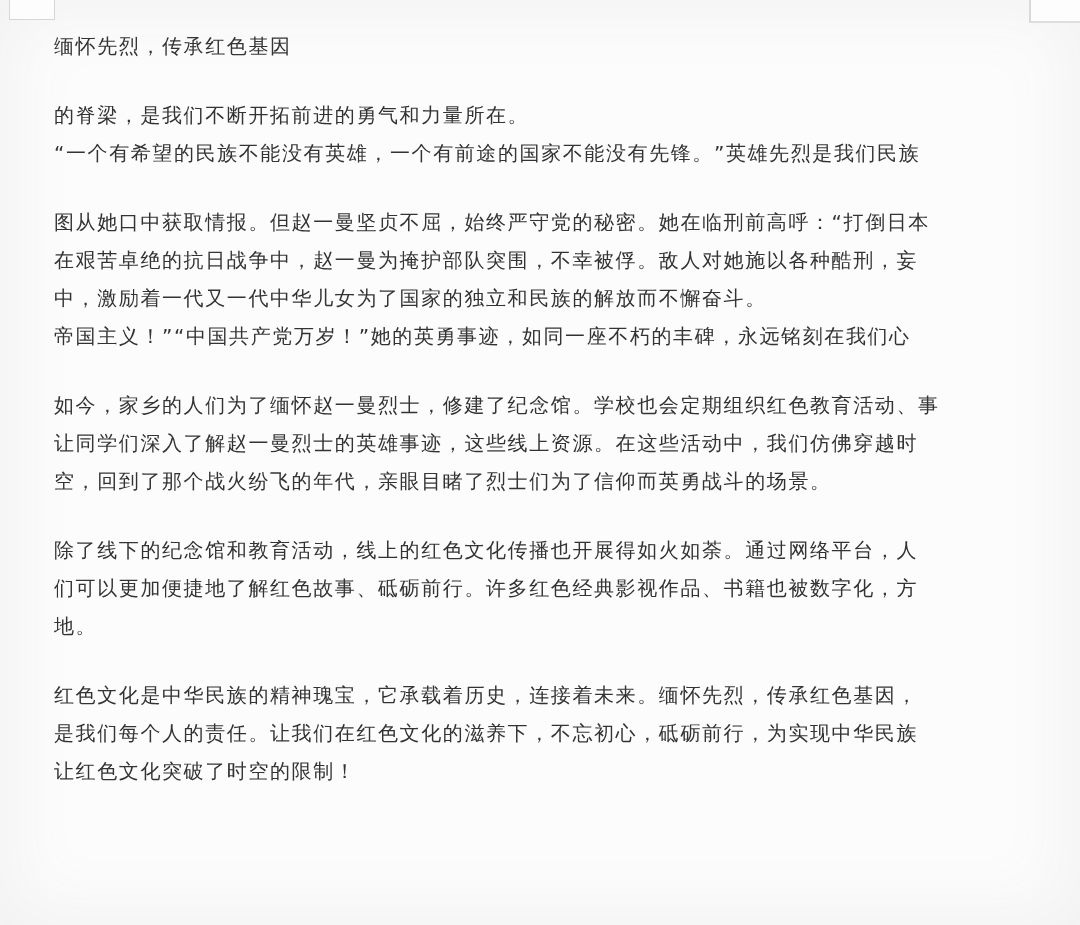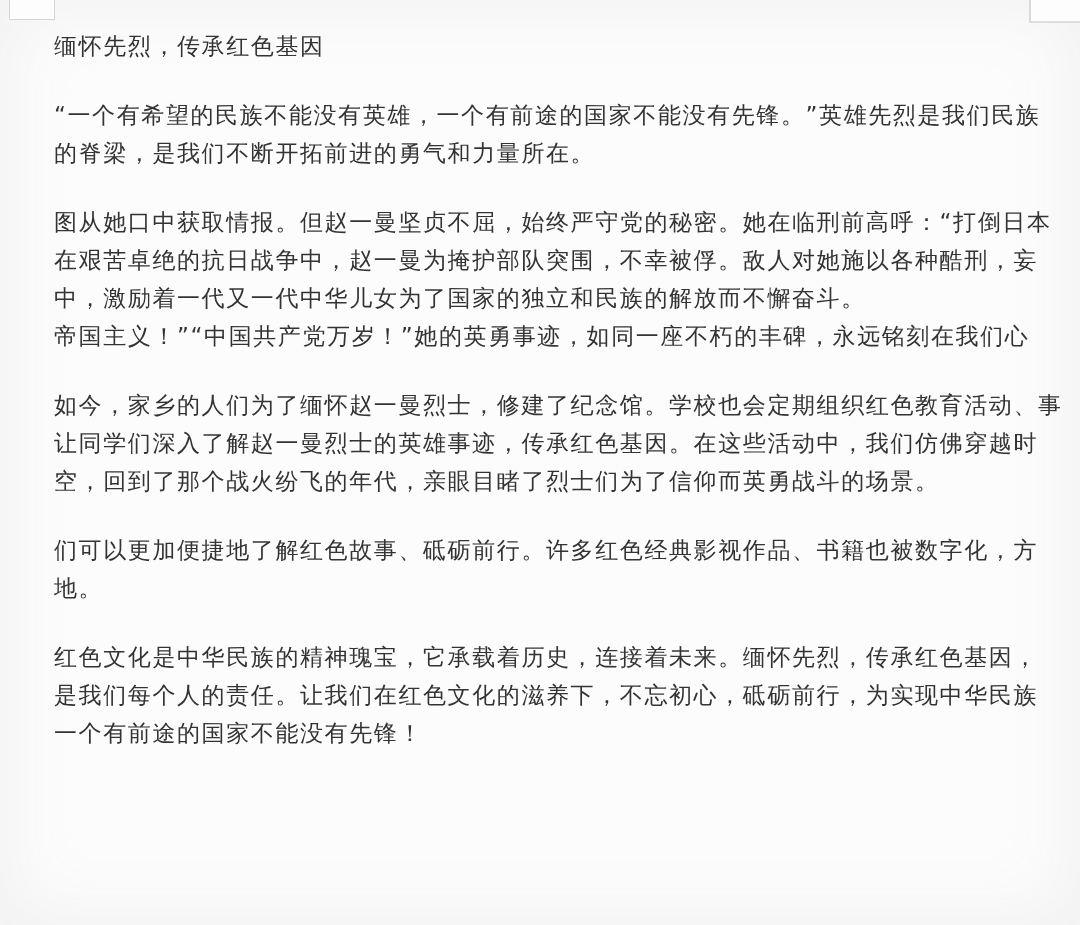--- a/index.html
+++ b/index.html
@@ -46,21 +46,21 @@
   }
   .para {
     margin: 31px 0 0 0;
     padding: 0;
   }
   .para:first-child {
     margin-top: 0;
   }
   .line {
     display: block;
-    font-size: 23px;
+    font-size: 20px;
     line-height: 38px;
     letter-spacing: 1.6px;
     white-space: nowrap;
   }
   .title .line {
     font-weight: 400;
   }
 </style>
 </head>
 <body>
@@ -70,42 +70,43 @@
   <div class="corner-mark-tl"></div>
   <div class="corner-mark-tr"></div>
 
   <div class="content">
 
     <p class="para title">
       <span class="line">缅怀先烈，传承红色基因</span>
     </p>
 
     <p class="para">
+      <span class="line">的脊梁，是我们不断开拓前进的勇气和力量所在。</span>
       <span class="line">“一个有希望的民族不能没有英雄，一个有前途的国家不能没有先锋。”英雄先烈是我们民族</span>
-      <span class="line">的脊梁，是我们不断开拓前进的勇气和力量所在。</span>
     </p>
 
     <p class="para">
       <span class="line">图从她口中获取情报。但赵一曼坚贞不屈，始终严守党的秘密。她在临刑前高呼：“打倒日本</span>
       <span class="line">在艰苦卓绝的抗日战争中，赵一曼为掩护部队突围，不幸被俘。敌人对她施以各种酷刑，妄</span>
       <span class="line">中，激励着一代又一代中华儿女为了国家的独立和民族的解放而不懈奋斗。</span>
       <span class="line">帝国主义！”“中国共产党万岁！”她的英勇事迹，如同一座不朽的丰碑，永远铭刻在我们心</span>
     </p>
 
     <p class="para">
       <span class="line">如今，家乡的人们为了缅怀赵一曼烈士，修建了纪念馆。学校也会定期组织红色教育活动、事</span>
-      <span class="line">让同学们深入了解赵一曼烈士的英雄事迹，传承红色基因。在这些活动中，我们仿佛穿越时</span>
+      <span class="line">让同学们深入了解赵一曼烈士的英雄事迹，这些线上资源。在这些活动中，我们仿佛穿越时</span>
       <span class="line">空，回到了那个战火纷飞的年代，亲眼目睹了烈士们为了信仰而英勇战斗的场景。</span>
     </p>
 
     <p class="para">
+      <span class="line">除了线下的纪念馆和教育活动，线上的红色文化传播也开展得如火如荼。通过网络平台，人</span>
       <span class="line">们可以更加便捷地了解红色故事、砥砺前行。许多红色经典影视作品、书籍也被数字化，方</span>
       <span class="line">地。</span>
     </p>
 
     <p class="para">
       <span class="line">红色文化是中华民族的精神瑰宝，它承载着历史，连接着未来。缅怀先烈，传承红色基因，</span>
       <span class="line">是我们每个人的责任。让我们在红色文化的滋养下，不忘初心，砥砺前行，为实现中华民族</span>
-      <span class="line">一个有前途的国家不能没有先锋！</span>
+      <span class="line">让红色文化突破了时空的限制！</span>
     </p>
 
   </div>
 </div>
 
 </body></html>

